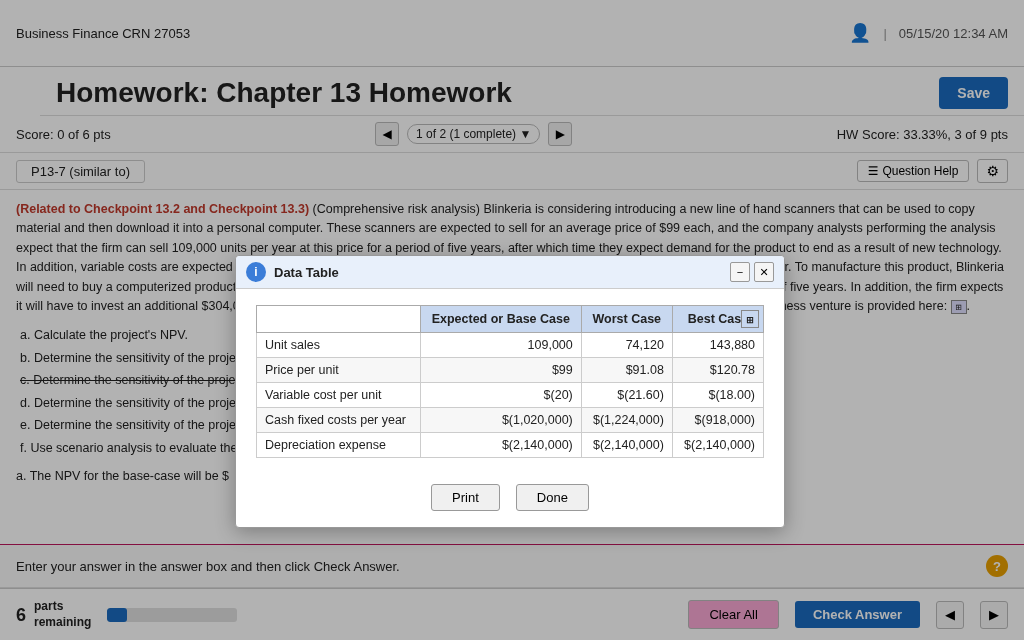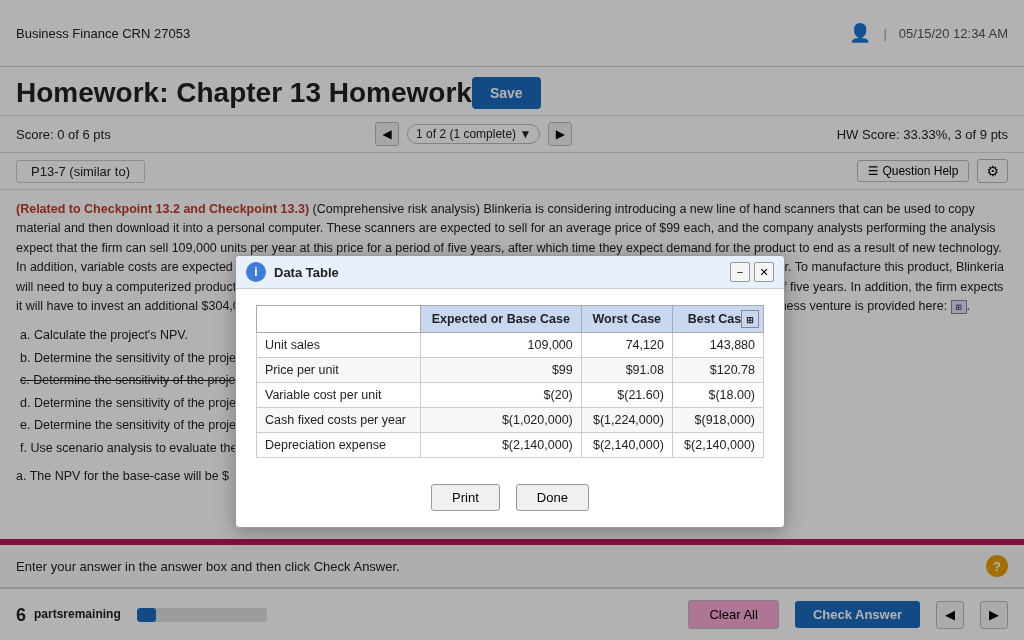--- a/index.html
+++ b/index.html
@@ -15,22 +15,24 @@
       padding: 22px 16px;
       font-size: 13px;
     }
     .top-bar-right { display: flex; align-items: center; gap: 12px; font-size: 13px; color: #555; }
     .top-bar-right .divider { color: #999; }
 
     
     .header-row {
       display: flex;
       align-items: center;
+      justify-content: space-between;
       padding: 10px 16px 6px 16px;
       border-bottom: 1px solid #ddd;
+      margin-left: 40px;
     }
     .page-title { font-size: 28px; font-weight: bold; }
     .save-btn {
       background: #1a6bbf;
       color: #fff;
       border: none;
       border-radius: 4px;
       padding: 8px 18px;
       font-size: 14px;
       font-weight: bold;
@@ -238,21 +240,21 @@
       cursor: pointer;
       font-size: 13px;
     }
 
     
     .bottom-instruction {
       position: absolute;
       bottom: 52px;
       left: 0; right: 0;
       background: #f9f9f9;
-      border-top: 6px solid #be185d;
+      border-top: 1px solid #be185d;
       border-bottom: 1px solid #ddd;
       padding: 10px 16px;
       font-size: 13px;
       display: flex;
       align-items: center;
       justify-content: space-between;
     }
     .help-circle {
       width: 22px; height: 22px;
       background: #e8a000;
@@ -308,21 +310,21 @@
     }
     .footer-nav-btn {
       border: 1px solid #bbb;
       border-radius: 3px;
       background: #f5f5f5;
       width: 28px; height: 28px;
       display: flex; align-items: center; justify-content: center;
       cursor: pointer;
       font-size: 13px;
     }
-    .parts-label { display: flex; flex-direction: row; font-size: 12px; line-height: 1.3; }
+    .parts-label { display: flex; flex-direction: column; font-size: 12px; line-height: 1.3; }
     .parts-num { font-size: 18px; font-weight: bold; line-height: 1; }
   </style>
 </head>
 <body>
 
 <div class="top-bar">
   <span>Business Finance CRN 27053</span>
   <div class="top-bar-right">
     <span style="font-size:18px;">👤</span>
     <span class="divider">|</span>

